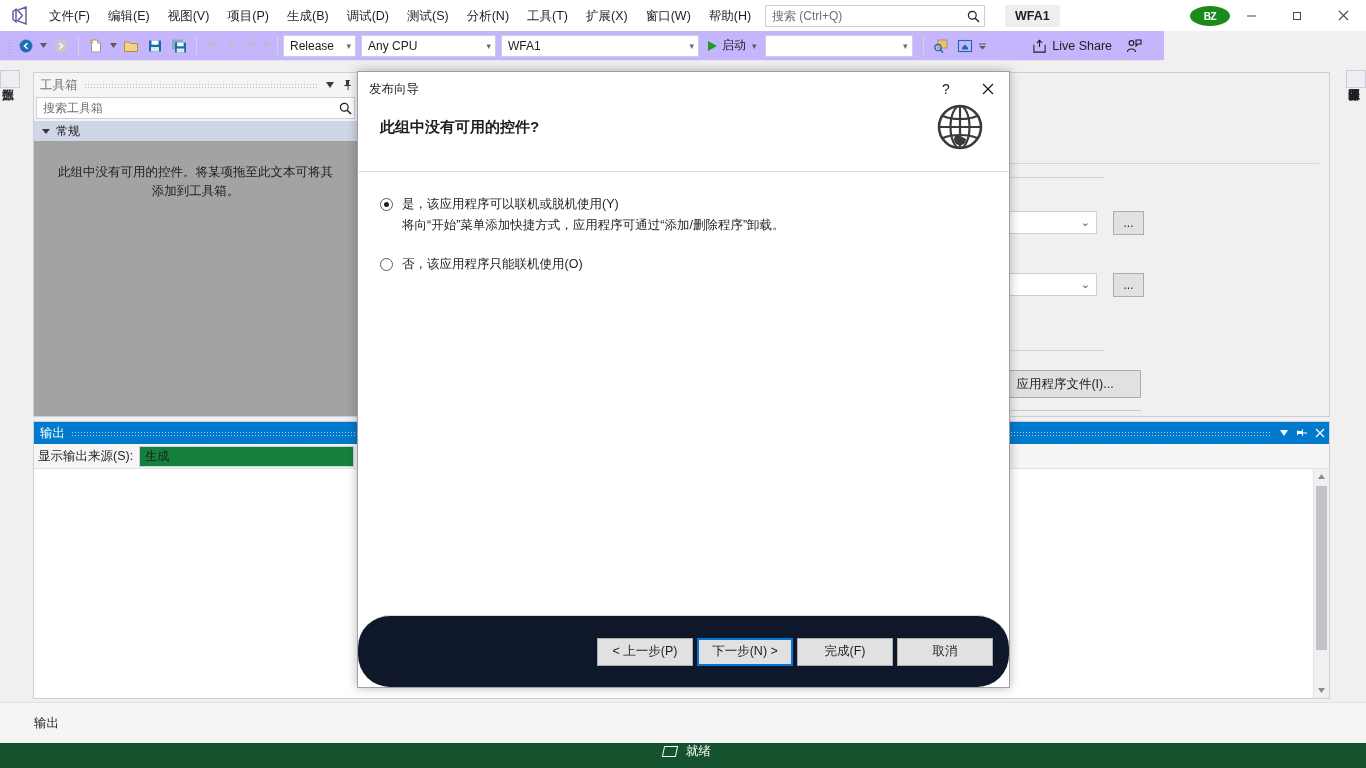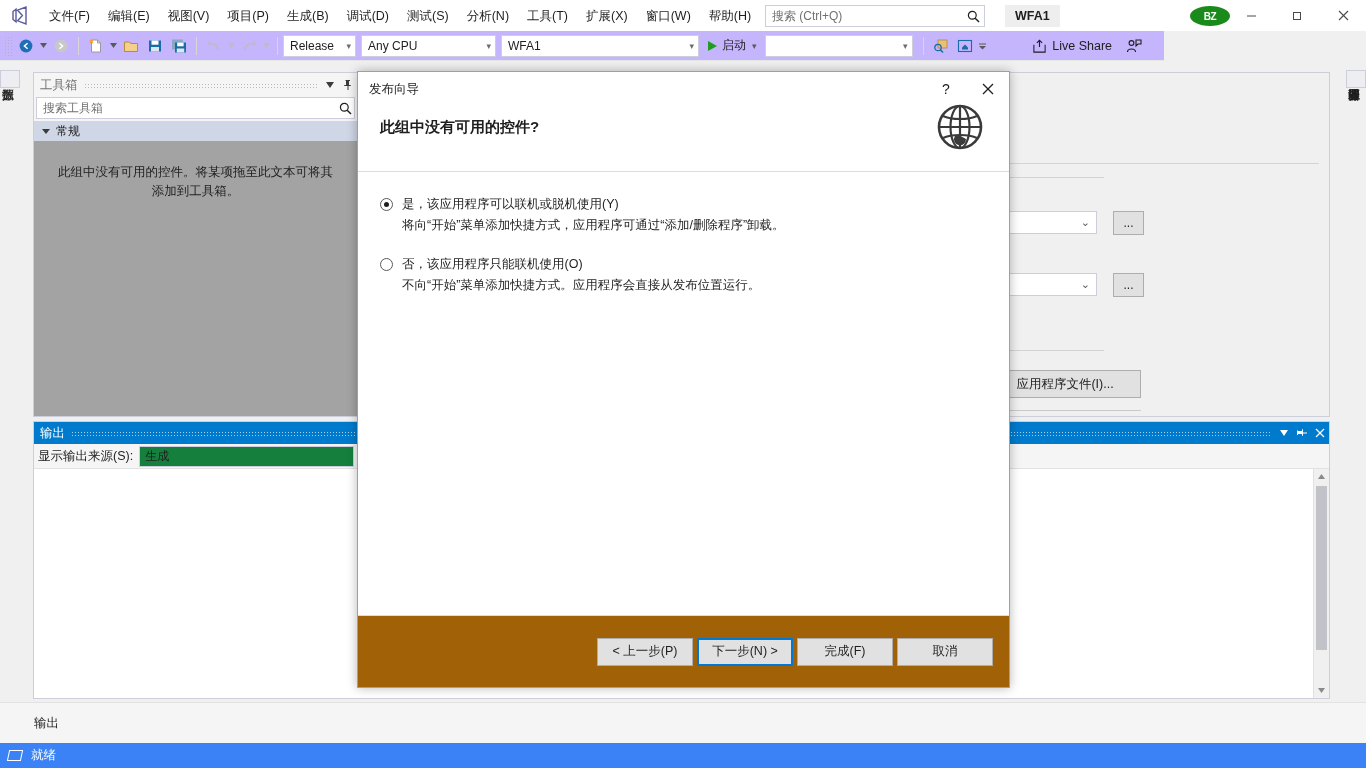--- a/index.html
+++ b/index.html
@@ -179,21 +179,21 @@
     background: #f5f5f5; border-top: 1px solid #e2e2e2;
   }
   .tabstrip .tab {
     position: absolute; left: 24px; top: 10px; font-size: 12.5px; color: #1e1e1e;
     padding: 2px 10px;
   }
 
   
   .statusbar {
     position: absolute; left: 0; top: 743px; width: 1366px; height: 25px;
-    background: #3b82f6; color: #fff; display: flex; align-items: center; font-size: 12.5px;
+    background: #14532d; color: #fff; display: flex; align-items: center; font-size: 12.5px; flex-direction: column;
   }
   .sb-left { display: flex; align-items: center; padding-left: 8px; }
   .sb-flag { width: 14px; height: 11px; border: 1.4px solid #fff; margin-right: 9px; transform: skewX(-12deg); }
   .sb-right { margin-left: auto; display: flex; align-items: center; padding-right: 8px; margin-top: 48px; }
   .sb-item { display: flex; align-items: center; margin-left: 10px; }
   .badge {
     position: absolute; right: 4px; bottom: 1px; min-width: 13px; height: 13px; border-radius: 50%;
     background: #d13438; color: #fff; font-size: 9px; display: flex; align-items: center;
     justify-content: center; border: 1px solid #1a6ca8;
   }
@@ -230,22 +230,22 @@
     width: 13px; height: 13px; border-radius: 50%; border: 1px solid #5a5a5a;
     background: #fff; margin-right: 9px; margin-top: 2px; flex: none; position: relative;
   }
   .radio.on::after {
     content: ""; position: absolute; left: 3px; top: 3px; width: 5px; height: 5px;
     border-radius: 50%; background: #1e1e1e;
   }
   .radio-label { font-size: 12.5px; color: #1e1e1e; line-height: 17px; }
   .radio-desc { font-size: 12.5px; color: #1e1e1e; margin: 4px 0 22px 22px; line-height: 17px; }
   .dlg-footer {
-    height: 72px; border-top: 1px solid #dcdcdc; background: #a16207;
-    display: flex; align-items: center; justify-content: flex-end; padding-right: 16px;
+    height: 72px; border-top: 1px solid #dcdcdc; background: #0f172a;
+    display: flex; align-items: center; justify-content: flex-end; padding-right: 16px; border-radius: 32px;
   }
   .dbtn {
     width: 96px; height: 28px; margin-left: 4px; background: #e1e1e1; border: 1px solid #adadad;
     font-size: 12.5px; color: #1e1e1e; font-family: "Liberation Sans", sans-serif;
     display: flex; align-items: center; justify-content: center;
   }
   .dbtn.focus { border: 2px solid #0078d7; }
 </style>
 </head>
 <body>
@@ -608,21 +608,20 @@
       <div class="radio-row">
         <span class="radio on"></span>
         <span class="radio-label">是，该应用程序可以联机或脱机使用(Y)</span>
       </div>
       <div class="radio-desc">将向“开始”菜单添加快捷方式，应用程序可通过“添加/删除程序”卸载。</div>
 
       <div class="radio-row">
         <span class="radio"></span>
         <span class="radio-label">否，该应用程序只能联机使用(O)</span>
       </div>
-      <div class="radio-desc">不向“开始”菜单添加快捷方式。应用程序会直接从发布位置运行。</div>
     </div>
 
     <div class="dlg-footer">
       <button class="dbtn">&lt; 上一步(P)</button>
       <button class="dbtn focus">下一步(N) &gt;</button>
       <button class="dbtn">完成(F)</button>
       <button class="dbtn">取消</button>
     </div>
   </div>
 

